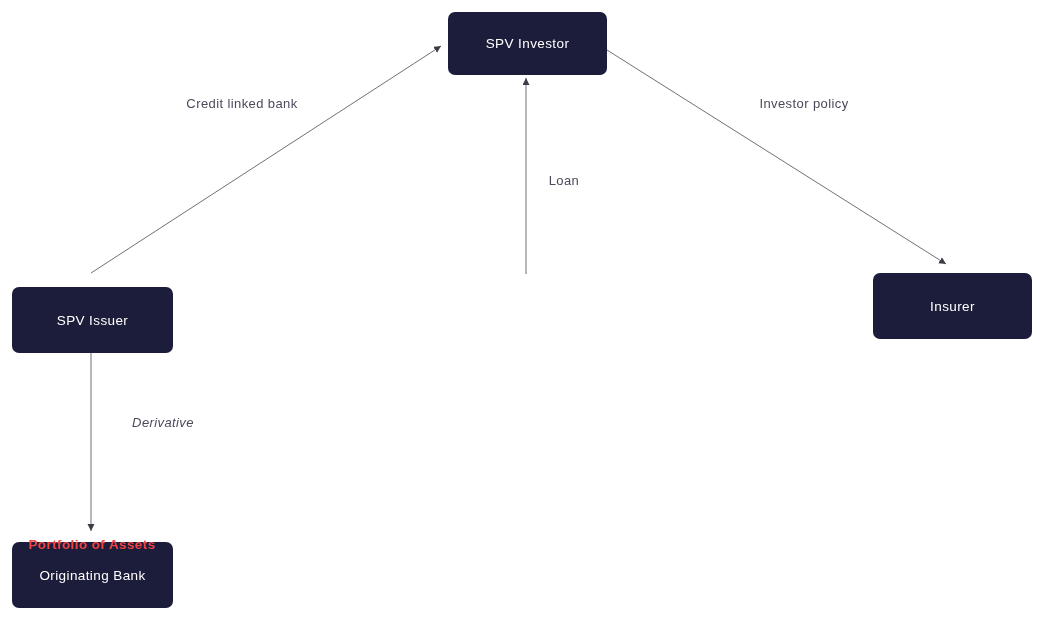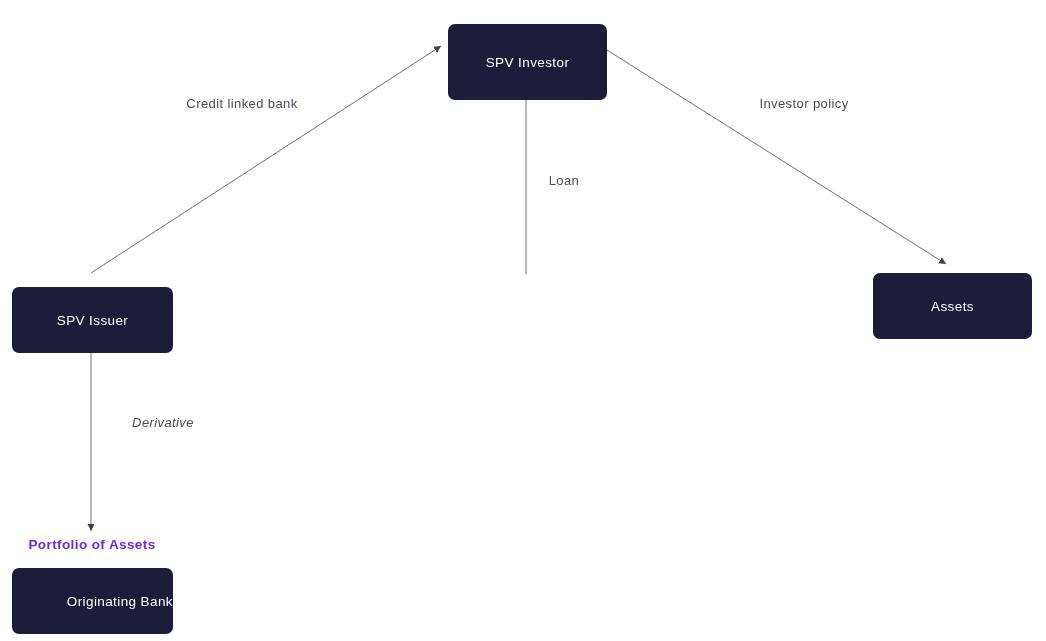--- a/index.html
+++ b/index.html
@@ -30,41 +30,41 @@
     border-radius: 7px;
     color: #ffffff;
     font-size: 13.5px;
     letter-spacing: 0.4px;
     box-sizing: border-box;
     text-align: center;
   }
   .node-dark { background: #1c1c3b; }
   .node-cyan { background: #13b5e8; }
 
-  .node-spv-investor    { left: 448px; top: 24px;  width: 159px; height: 76px; }
+  .node-spv-investor    { left: 448px; top: 12px;  width: 159px; height: 63px; }
   .node-spv-issuer      { left: 12px;  top: 287px; width: 161px; height: 66px; justify-content: center; }
   .node-lending-bank    { left: 445px; top: 274px; width: 162px; height: 66px; }
   .node-insurer         { left: 873px; top: 273px; width: 159px; height: 66px; }
-  .node-originating-bank{ left: 12px;  top: 568px; width: 161px; height: 66px; justify-content: flex-end; }
+  .node-originating-bank{ left: 12px;  top: 542px; width: 161px; height: 66px; }
 
   .edge-label {
     position: absolute;
     transform: translate(-50%, -50%);
     font-size: 13px;
     letter-spacing: 0.4px;
     color: #4a4a5c;
     white-space: nowrap;
   }
   .label-credit    { left: 242px; top: 103px; }
   .label-loan      { left: 564px; top: 180px; }
   .label-insurance { left: 804px; top: 103px; }
   .label-derivative{ left: 163px; top: 422px; font-style: italic; }
   .label-portfolio {
     left: 92px; top: 544px;
-    color: #6d28d9;
+    color: #ef4444;
     font-weight: 600;
     font-size: 13.5px;
   }
 </style>
 </head>
 <body>
 
 <div class="canvas">
 
   <svg class="edges-svg" viewBox="0 0 1046 641" xmlns="http://www.w3.org/2000/svg">
@@ -82,21 +82,21 @@
   <div class="node node-dark node-spv-investor">
     <span>SPV Investor</span>
   </div>
 
   <div class="node node-dark node-spv-issuer">
     <span>SPV Issuer</span>
   </div>
 
 
   <div class="node node-dark node-insurer">
-    <span>Assets</span>
+    <span>Insurer</span>
   </div>
 
   <div class="node node-dark node-originating-bank">
     <span>Originating Bank</span>
   </div>
 
   <div class="edge-label label-credit">Credit linked bank</div>
 
   <div class="edge-label label-loan">Loan</div>
 

